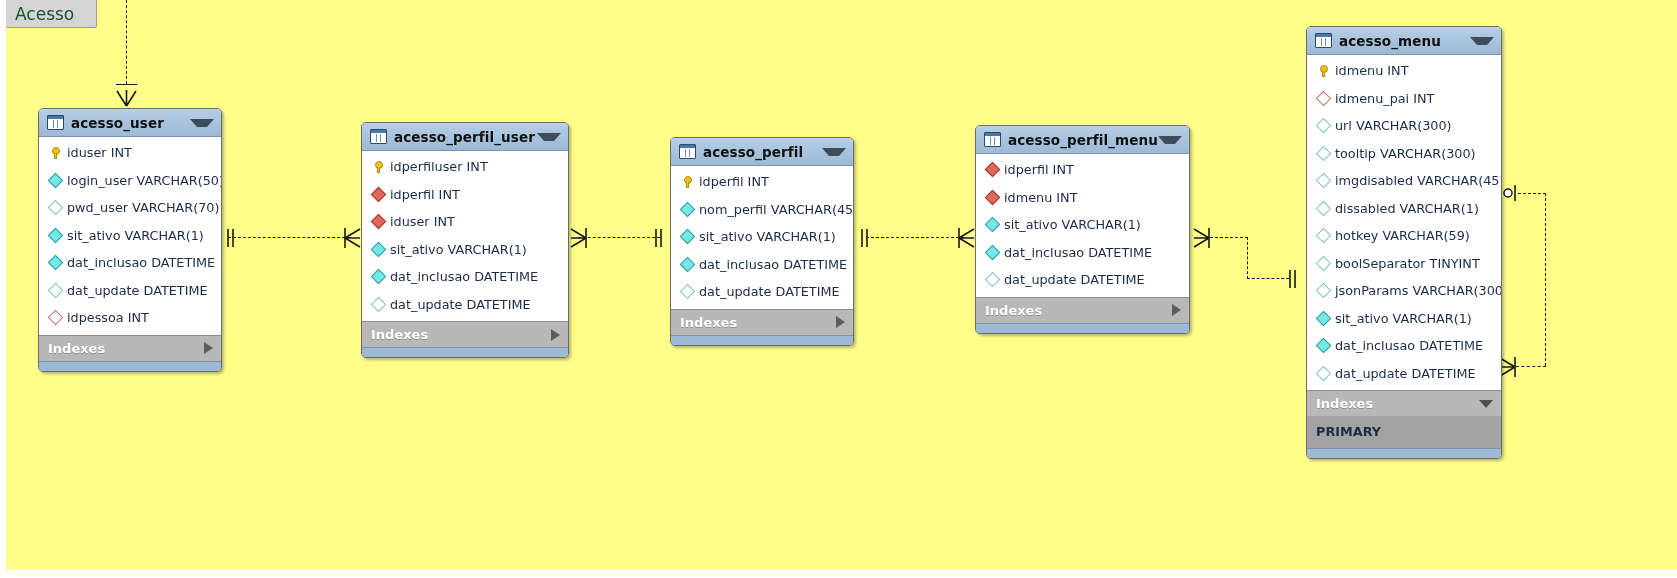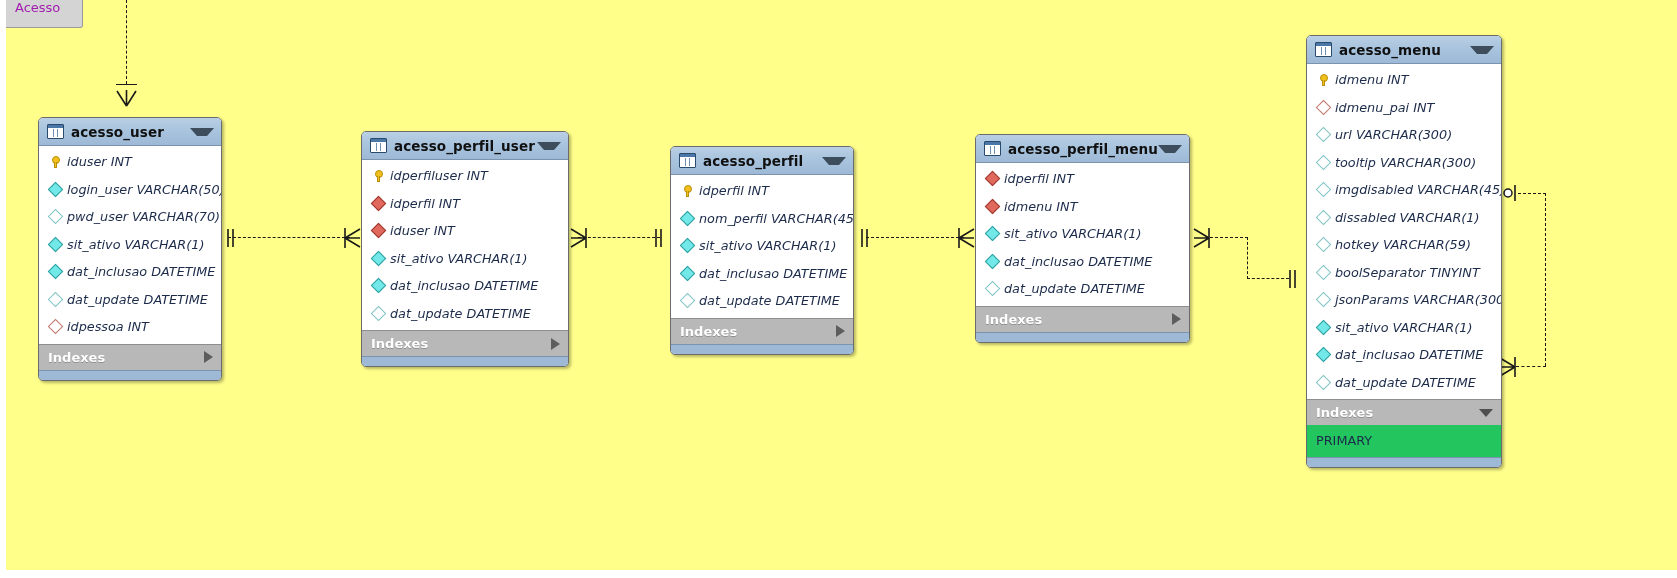--- a/index.html
+++ b/index.html
@@ -16,40 +16,39 @@
   }
   
   .gutter-left{position:absolute;left:0;top:0;width:6px;height:578px;background:#ffffff;}
   .gutter-bottom{position:absolute;left:0;bottom:0;width:1677px;height:8px;background:#ffffff;}
   .gutter-right{position:absolute;right:0;top:0;width:4px;height:578px;background:#FFFF8A;}
 
   
   .layer-tab{
     position:absolute;left:6px;top:0;height:27px;
     background:#d4d4d4;border-right:1px solid #9b9b9b;border-bottom:1px solid #9b9b9b;
-    padding:0 22px 0 9px;display:flex;align-items:flex-start;
-    font-size:13px;color:#a21caf;
+    padding:0 22px 0 9px;display:flex;align-items:center;
+    font-size:17px;color:#14532d;
     border-radius:0 0 3px 0;
     z-index:6;
   }
   .layer-tab::after{
     content:"";position:absolute;right:0;top:0;width:0;height:0;
     border-left:14px solid transparent;border-top:27px solid #d4d4d4;
   }
 
   
   .tbl{
     position:absolute;
     background:#ffffff;
     border:1px solid #6c6c6c;
     border-radius:5px;
     box-shadow:2px 2px 3px rgba(0,0,0,.28);
     overflow:hidden;
     z-index:4;
-    margin-top:9px;
   }
   .tbl-head{
     height:27px;
     background:linear-gradient(180deg,#b9cfe4 0%,#a9c4de 45%,#9db9d6 100%);
     border-bottom:1px solid #7b93ad;
     display:flex;align-items:center;
     padding:0 7px 0 8px;
     position:relative;
   }
   .tbl-ico{
@@ -69,21 +68,21 @@
     letter-spacing:.1px;
   }
   .caret{
     margin-left:auto;padding-left:10px;
     width:0;height:0;border-left:7px solid transparent;border-right:7px solid transparent;
     border-top:8px solid #3d4d5c;flex:0 0 auto;
   }
   .cols{padding:2px 0 3px 0;background:#fff;}
   .col{
     display:flex;align-items:center;height:27.5px;padding:0 9px 0 9px;
-    font-size:12.8px;color:#1c2b4a;white-space:nowrap;font-style:italic;
+    font-size:12.8px;color:#1c2b4a;white-space:nowrap;
   }
   .col .gl{flex:0 0 auto;width:15px;margin-right:4px;display:flex;align-items:center;justify-content:center;}
   
   .key{
     position:relative;width:8px;height:12px;
   }
   .key::before{
     content:"";position:absolute;left:0;top:0;width:8px;height:8px;border-radius:50%;
     background:#F2C01E;border:1px solid #b88f06;box-sizing:border-box;
   }
@@ -104,21 +103,21 @@
   }
   .idx-bar .lbl{font-size:13px;font-weight:bold;color:#ffffff;text-shadow:0 1px 0 rgba(0,0,0,.22);}
   .idx-bar .arrow-r{
     margin-left:auto;width:0;height:0;
     border-top:6px solid transparent;border-bottom:6px solid transparent;border-left:9px solid #5d5d5d;
   }
   .idx-bar .arrow-d{
     margin-left:auto;width:0;height:0;
     border-left:7px solid transparent;border-right:7px solid transparent;border-top:8px solid #4f4f4f;
   }
-  .idx-list{background:#22c55e;padding:2px 12px 3px 0;}
+  .idx-list{background:#a3a3a3;padding:2px 12px 3px 0;font-weight:bold;}
   .idx-item{font-size:12.8px;color:#1c2b4a;padding:3px 9px 4px 9px;height:20px;display:flex;align-items:center;}
   .tbl-foot{height:9px;background:#9db9d6;border-top:1px solid #7b93ad;}
 
   
   .rel{position:absolute;z-index:2;}
   .hdash{
     border-top:1.6px dashed #1a1a1a;height:0;
   }
   .vdash{
     border-left:1.6px dashed #1a1a1a;width:0;

